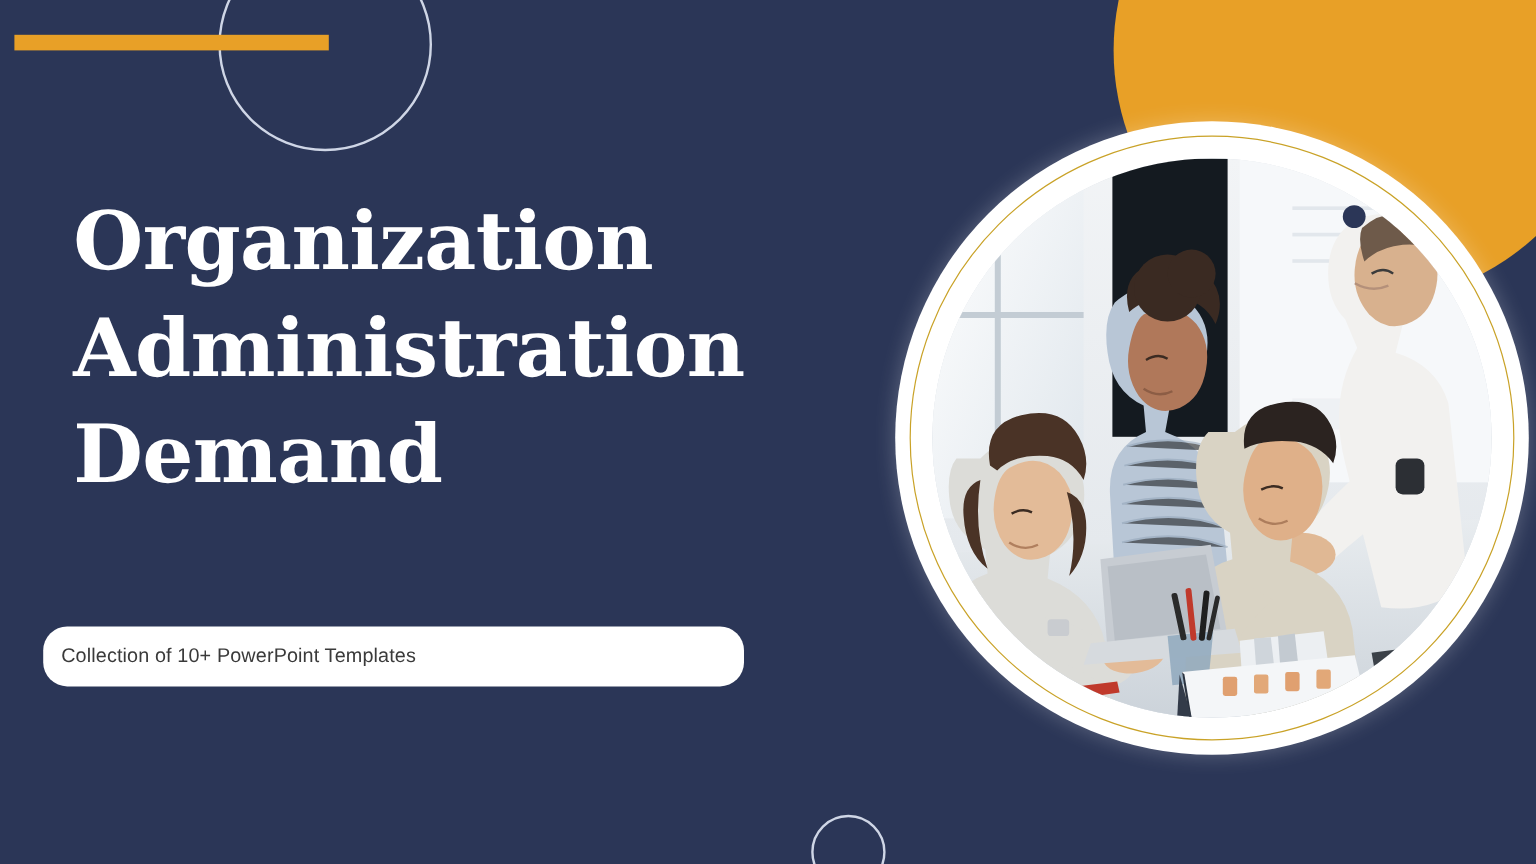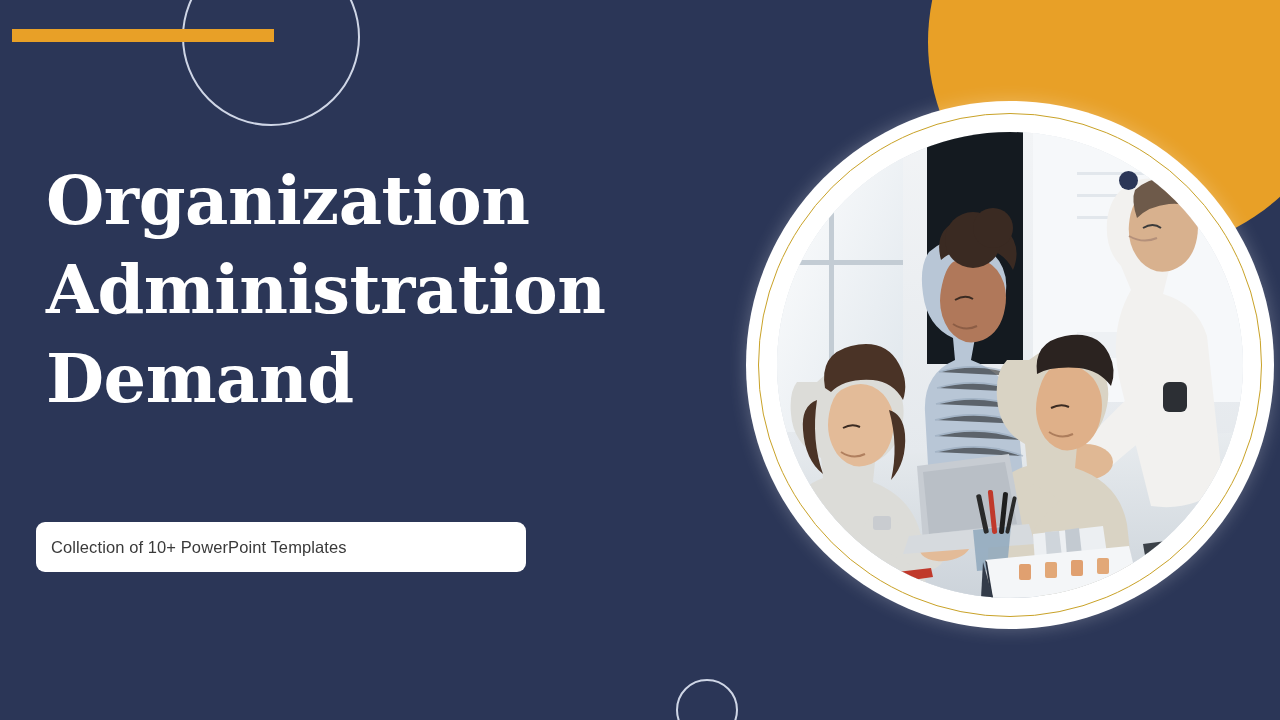--- a/index.html
+++ b/index.html
@@ -107,30 +107,30 @@
     left: 46px;
     top: 156px;
     width: 660px;
     color: #ffffff;
     font-family: "DejaVu Serif", "Liberation Serif", serif;
     font-weight: bold;
     font-size: 67px;
     line-height: 1.33;
     letter-spacing: -0.5px;
   }
-  .headline .line { display: block; white-space: nowrap; }
+  .headline .line { display: block; white-space: nowrap; margin-left: 15px; }
 
   .subtitle-chip {
     position: absolute;
     left: 36px;
     top: 522px;
-    width: 490px;
+    width: 584px;
     height: 50px;
     background: #ffffff;
-    border-radius: 9px;
+    border-radius: 20px;
     display: flex;
     align-items: center;
   }
   .subtitle-chip span {
     padding-left: 15px;
     color: #3a3a3a;
     font-family: "Liberation Sans", sans-serif;
     font-size: 16.5px;
     letter-spacing: 0.1px;
   }

